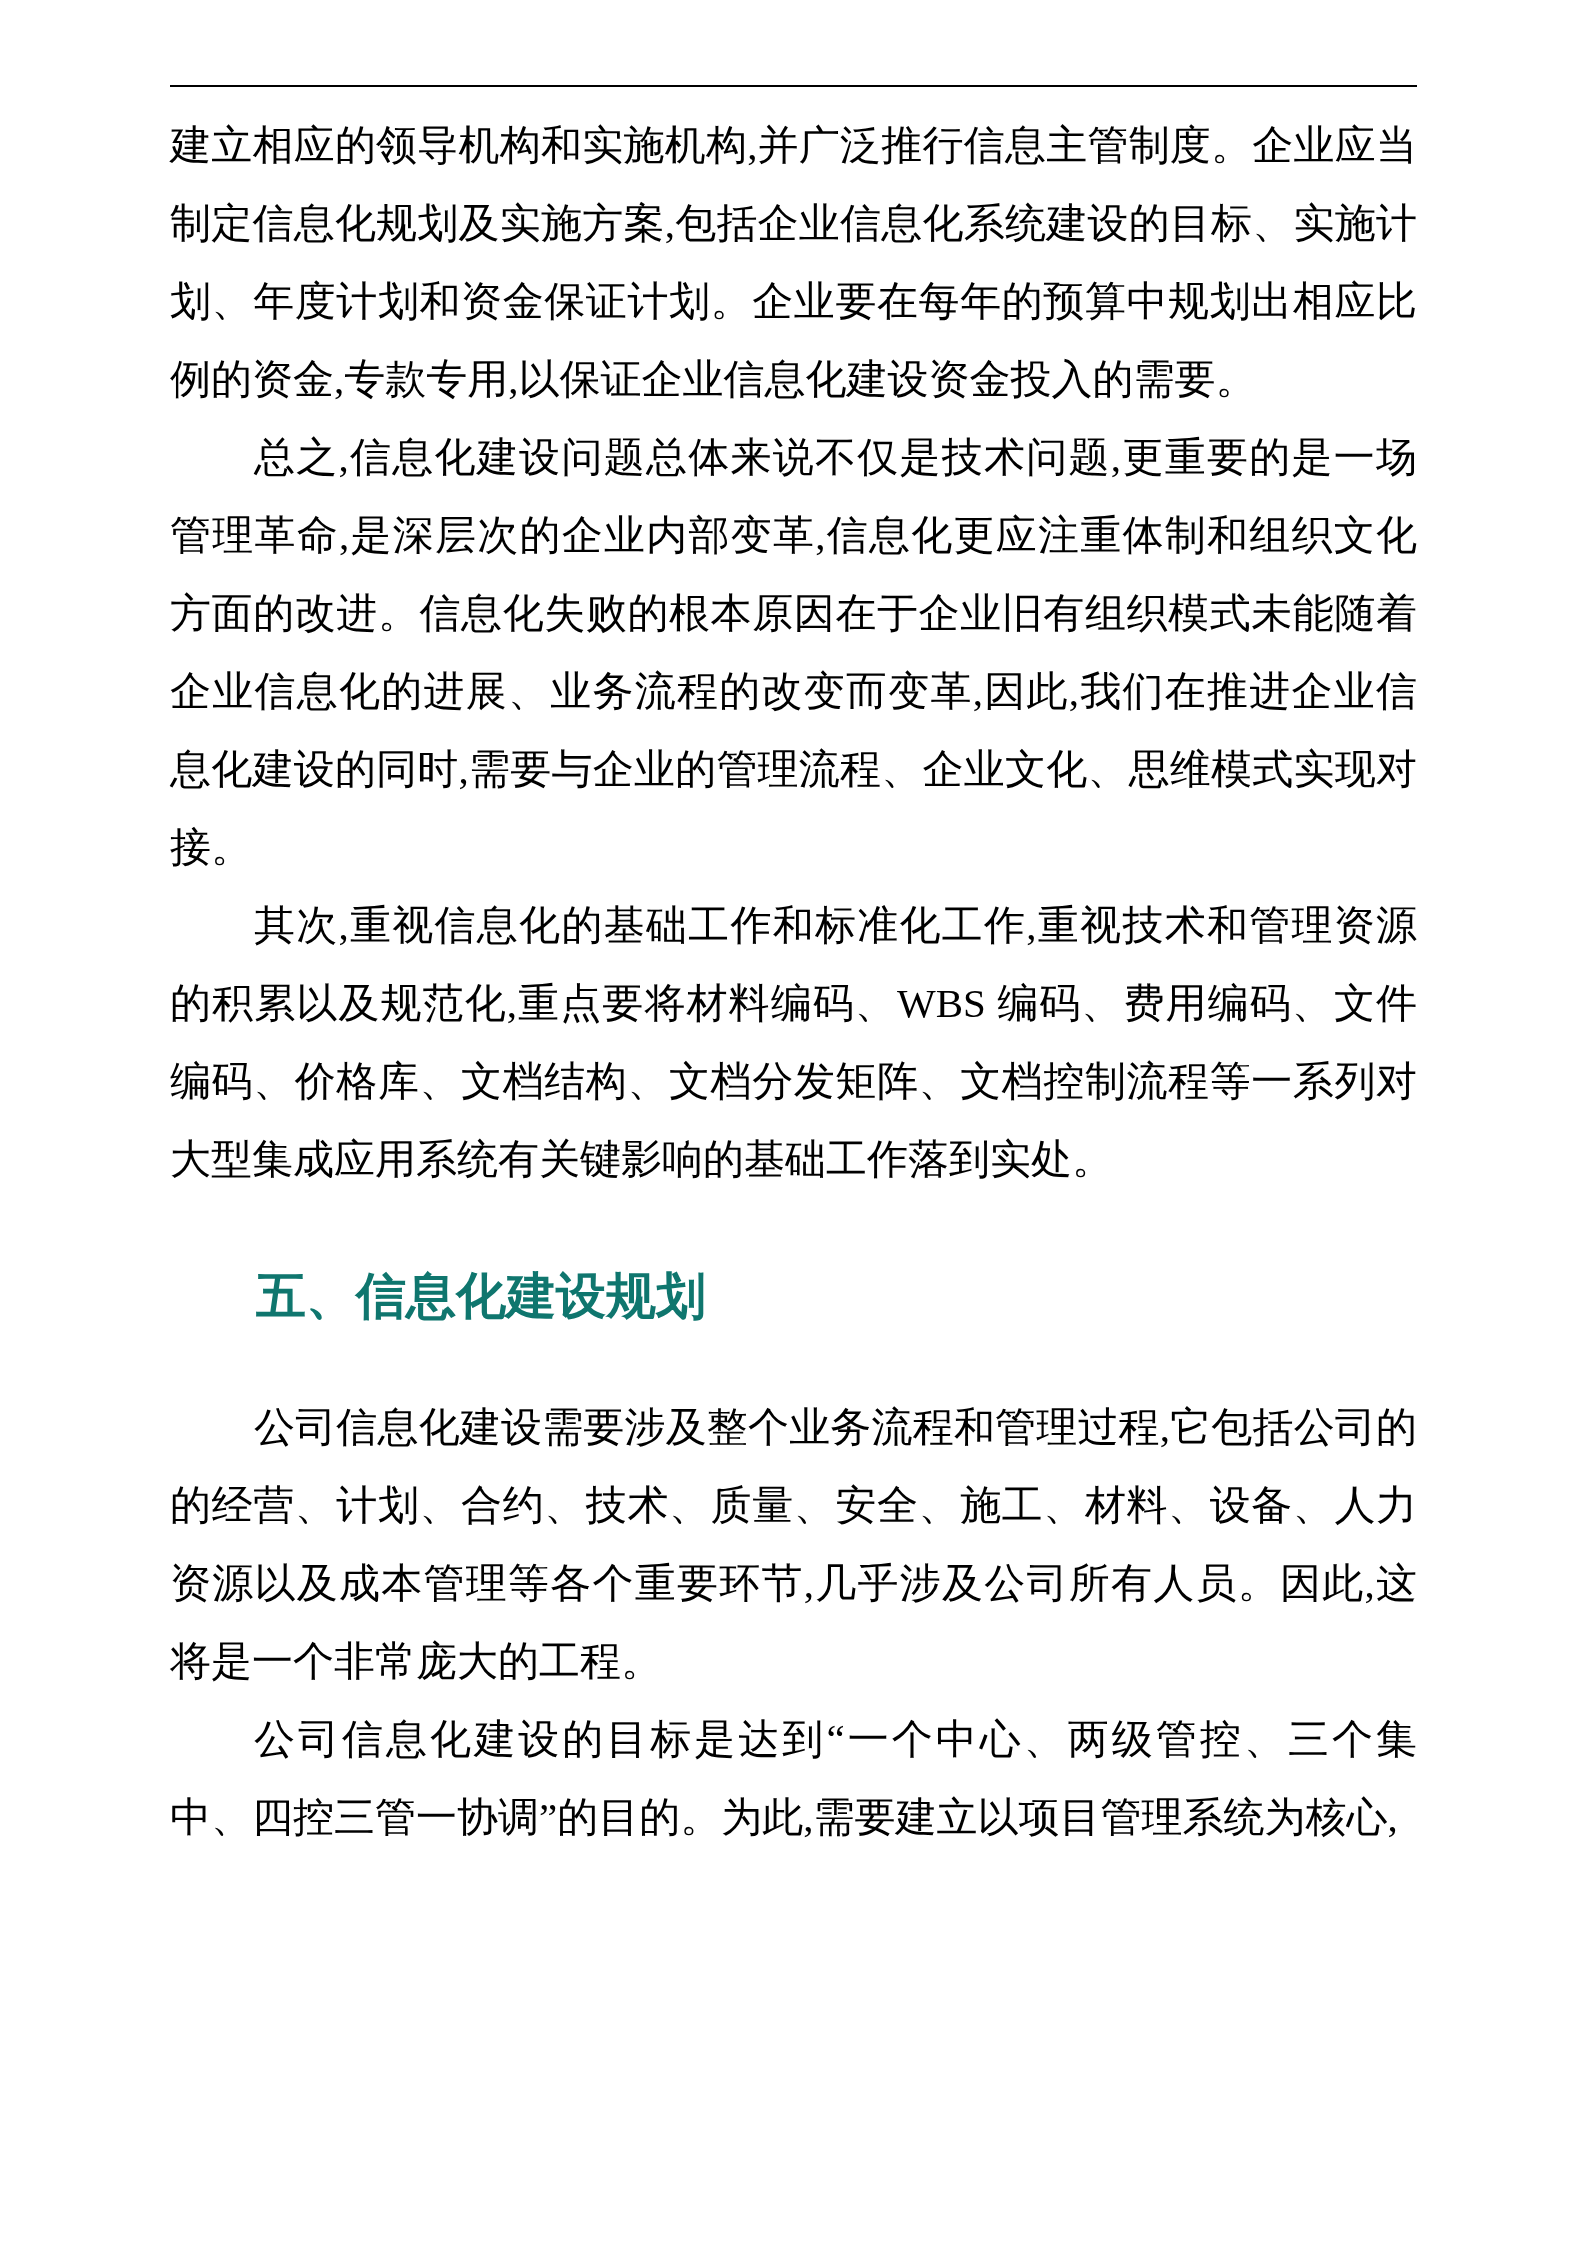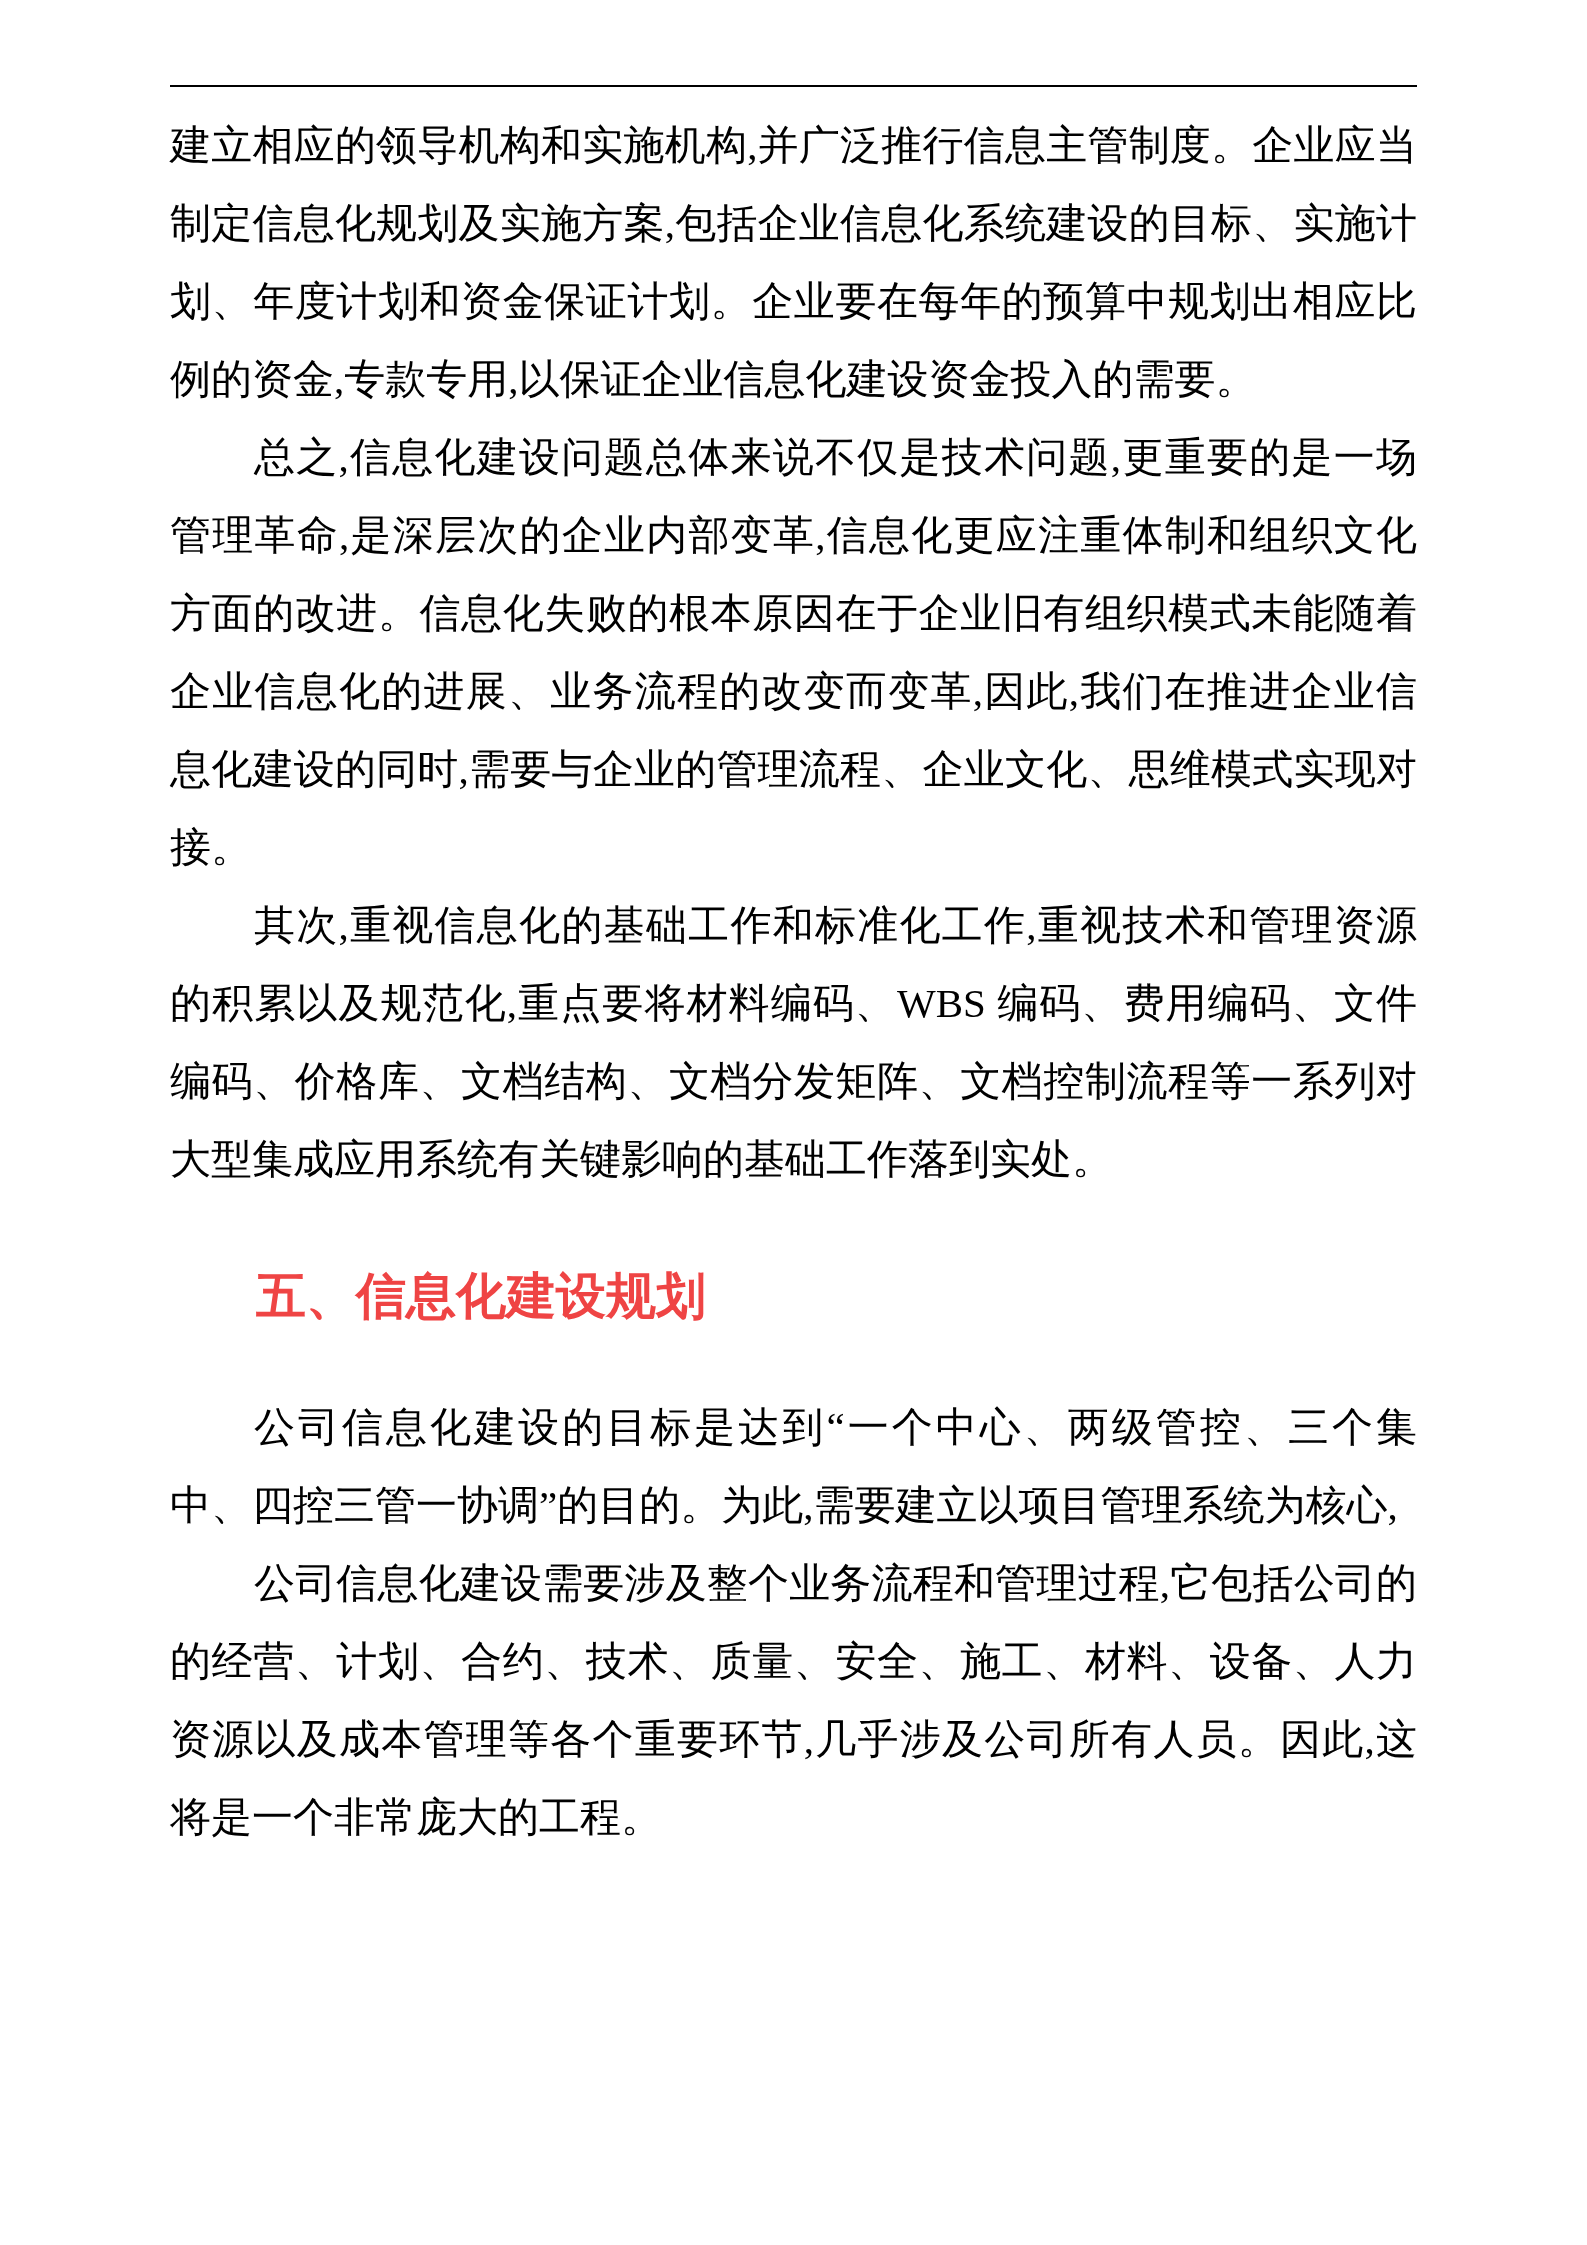--- a/index.html
+++ b/index.html
@@ -40,30 +40,30 @@
     }
     .para.ind {
       text-indent: 84px;
     }
     .heading {
       font-size: 50px;
       line-height: 96px;
       font-weight: bold;
       margin: 50px 0 44px 0;
       text-indent: 86px;
-      color: #ef4444;
+      color: #0f766e;
       font-family: "Liberation Serif", "DejaVu Serif", serif;
     }
   </style>
 </head>
 <body>
 
 <div class="page">
   <div class="header-rule"></div>
   <div class="content">
     <p class="para">建立相应的领导机构和实施机构,并广泛推行信息主管制度。企业应当制定信息化规划及实施方案,包括企业信息化系统建设的目标、实施计划、年度计划和资金保证计划。企业要在每年的预算中规划出相应比例的资金,专款专用,以保证企业信息化建设资金投入的需要。</p>
     <p class="para ind">总之,信息化建设问题总体来说不仅是技术问题,更重要的是一场管理革命,是深层次的企业内部变革,信息化更应注重体制和组织文化方面的改进。信息化失败的根本原因在于企业旧有组织模式未能随着企业信息化的进展、业务流程的改变而变革,因此,我们在推进企业信息化建设的同时,需要与企业的管理流程、企业文化、思维模式实现对接。</p>
     <p class="para ind">其次,重视信息化的基础工作和标准化工作,重视技术和管理资源的积累以及规范化,重点要将材料编码、WBS 编码、费用编码、文件编码、价格库、文档结构、文档分发矩阵、文档控制流程等一系列对大型集成应用系统有关键影响的基础工作落到实处。</p>
     <h2 class="heading">五、信息化建设规划</h2>
+    <p class="para ind">公司信息化建设需要涉及整个业务流程和管理过程,它包括公司的的经营、计划、合约、技术、质量、安全、施工、材料、设备、人力资源以及成本管理等各个重要环节,几乎涉及公司所有人员。因此,这将是一个非常庞大的工程。</p>
     <p class="para ind">公司信息化建设的目标是达到“一个中心、两级管控、三个集中、四控三管一协调”的目的。为此,需要建立以项目管理系统为核心,</p>
-    <p class="para ind">公司信息化建设需要涉及整个业务流程和管理过程,它包括公司的的经营、计划、合约、技术、质量、安全、施工、材料、设备、人力资源以及成本管理等各个重要环节,几乎涉及公司所有人员。因此,这将是一个非常庞大的工程。</p>
   </div>
 </div>
 
 </body></html>

